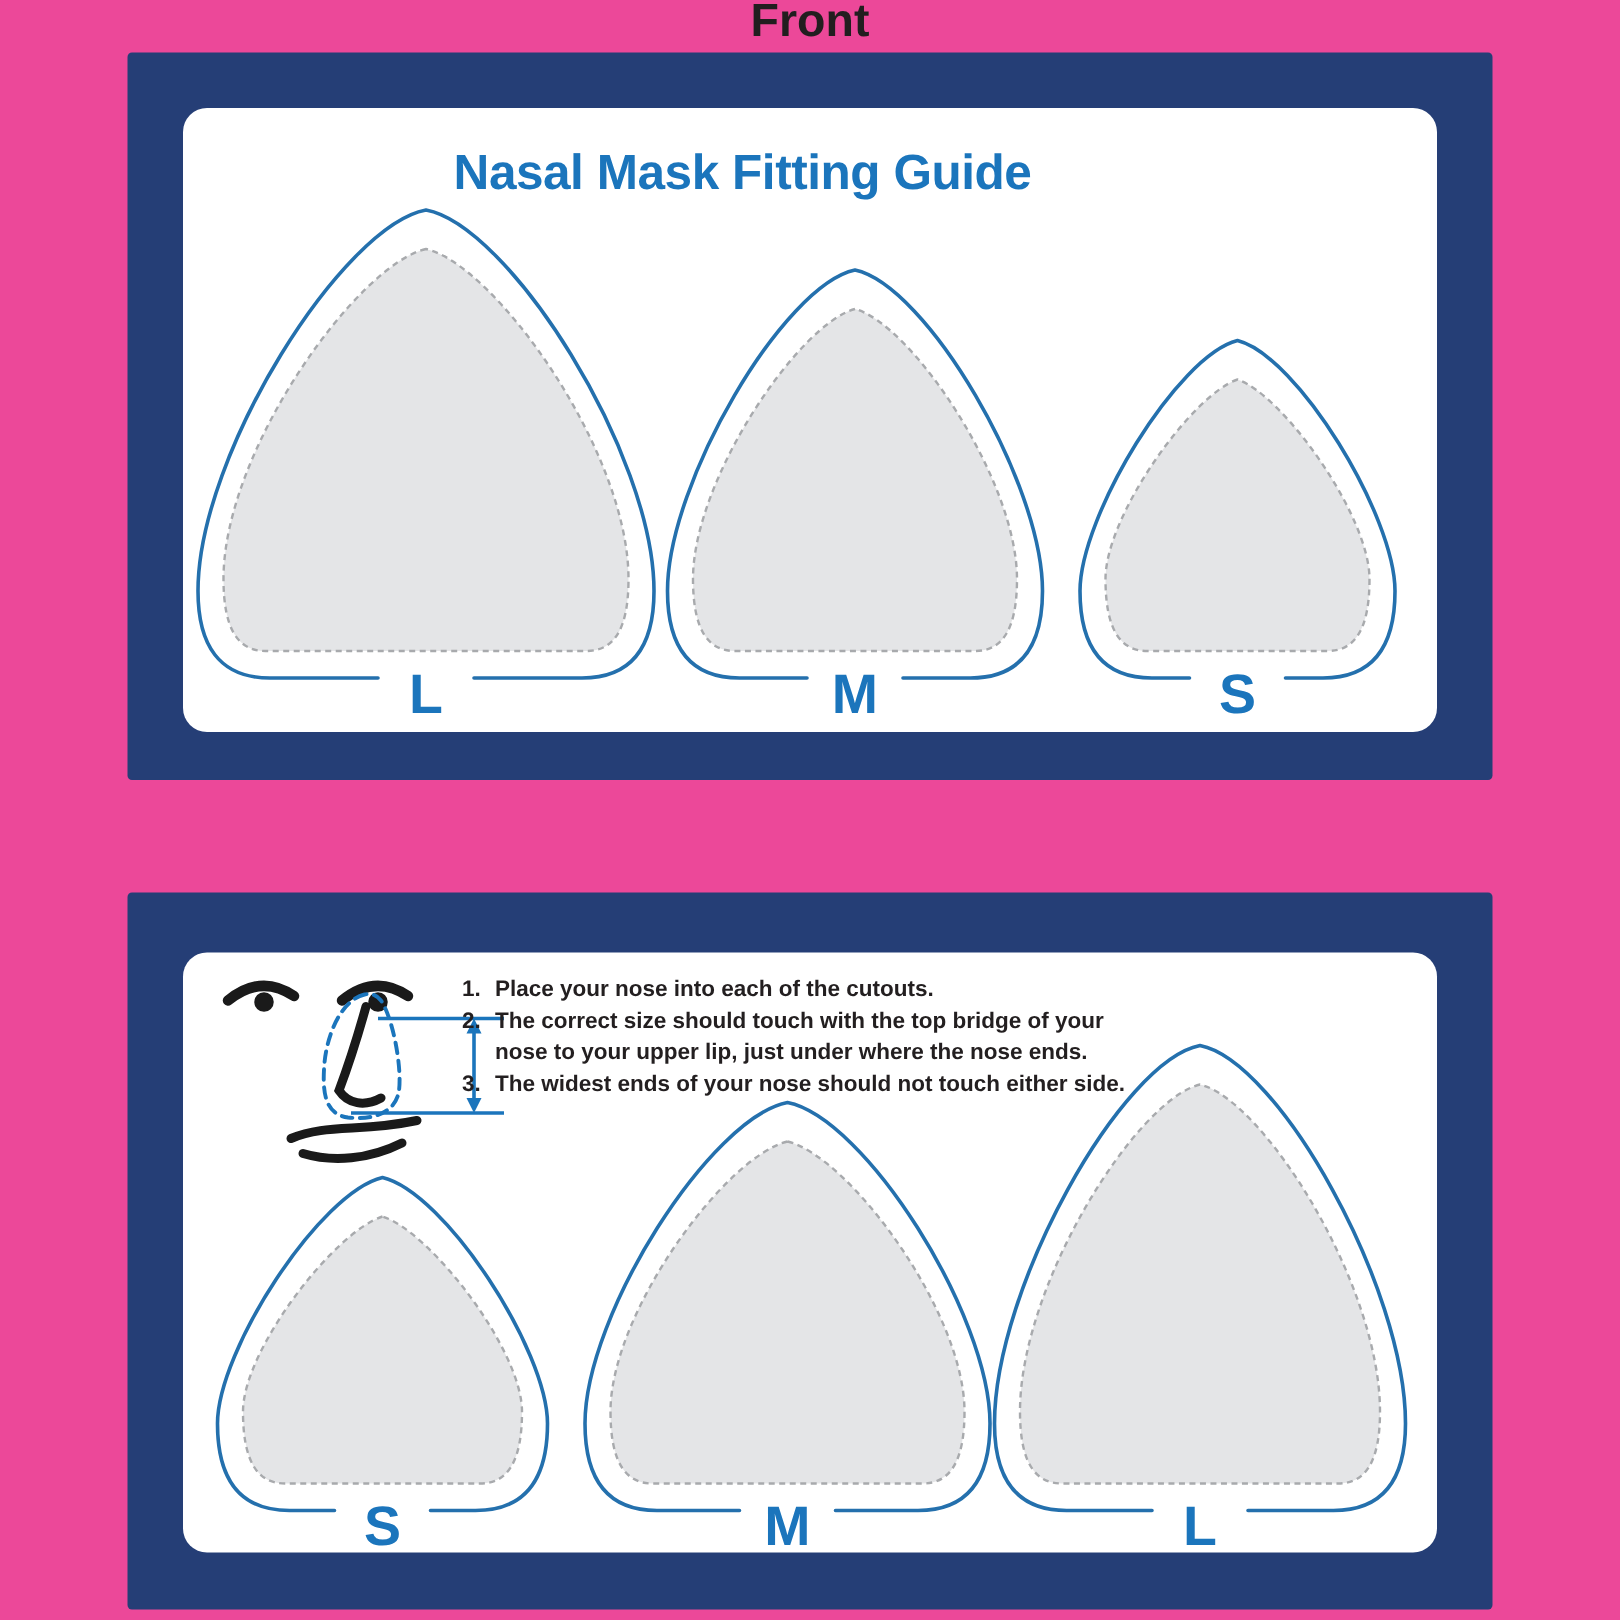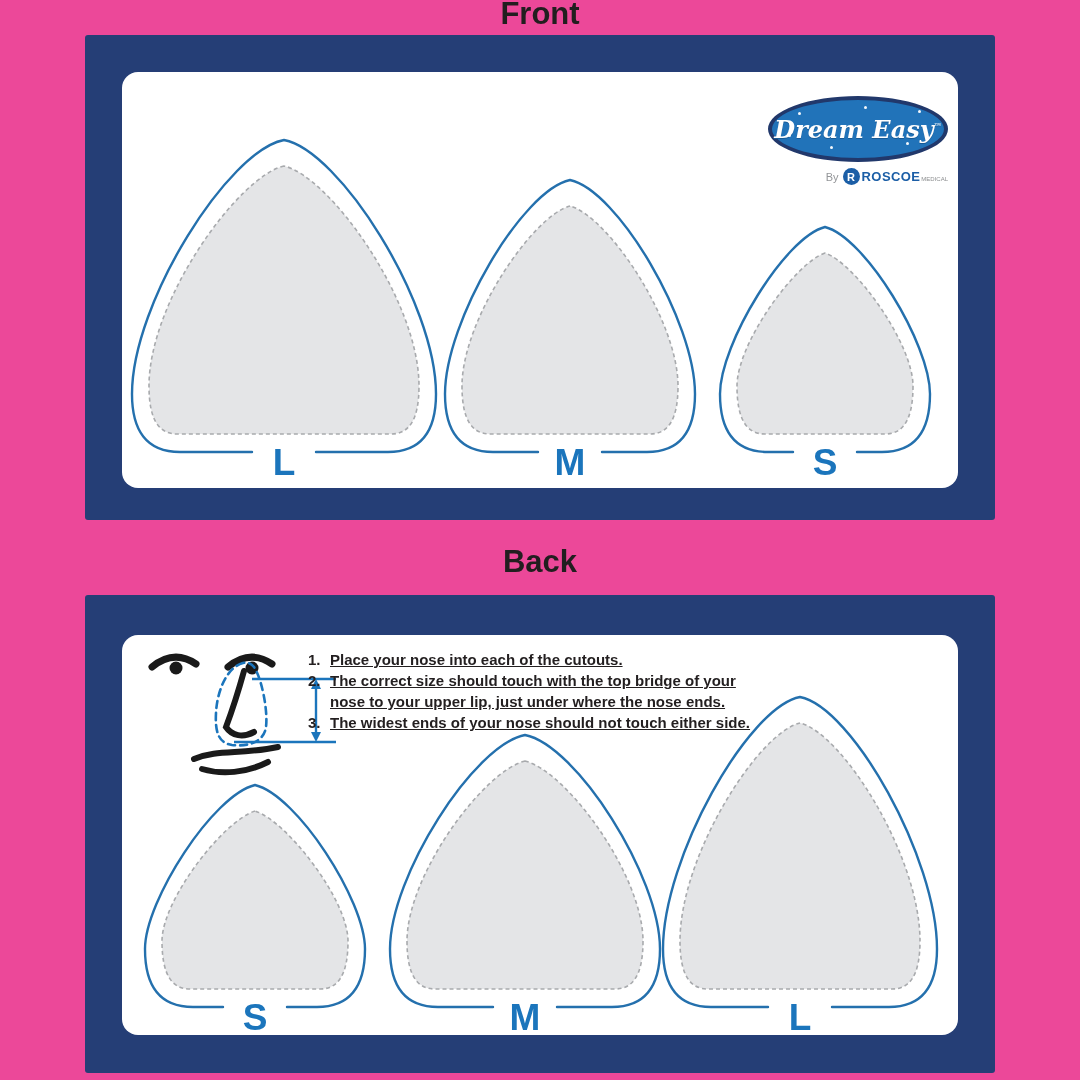--- a/index.html
+++ b/index.html
@@ -55,50 +55,34 @@
   .fd{fill:#1a1a1a;}
   .nose-dash{fill:none;stroke:#1b75bc;stroke-width:2.6;stroke-dasharray:7 5;stroke-linecap:round;}
   .fb{stroke:#1b75bc;stroke-width:2.4;}
   .fbf{fill:#1b75bc;}
 
   
   .instructions{position:absolute;left:186px;top:14px;width:452px;
         font-size:15px;font-weight:bold;color:#231f20;line-height:21px;}
   .instr-row{display:flex;}
   .instr-num{width:22px;flex:0 0 22px;}
-  .instr-text{flex:1;text-decoration:underline;}
+  .instr-text{flex:1;}
 </style>
 </head>
 <body>
 
 <div class="page">
 
   <div class="section-title front-title">Front</div>
 
   <div class="panel front-panel">
     <div class="card front-card">
 
-
-      <div class="logo">
-        <div class="oval">
-          <span class="star" style="left:26px;top:12px"></span>
-          <span class="star" style="left:146px;top:10px"></span>
-          <span class="star" style="left:58px;top:46px"></span>
-          <span class="star" style="left:134px;top:42px"></span>
-          <span class="star" style="left:92px;top:6px"></span>
-          <span class="star" style="left:16px;top:34px"></span>
-          <span class="brand"><i>Dream Easy</i><sup>™</sup></span>
-        </div>
-        <div class="byrow">
-          <span class="by">By</span>
-          <span class="rcircle">R</span>
-          <span class="rname">ROSCOE</span>
-          <span class="rmed">MEDICAL</span>
-        </div>
-      </div>
+      <div class="guide-title">Nasal Mask Fitting Guide</div>
+
 
       <svg class="noses" width="836" height="416" viewBox="0 0 836 416">
         <g>
             <path d="M 162 94
     C 117 104 27 228 27 314
     C 27 348 37 362 55 362
     L 269 362
     C 287 362 297 348 297 314
     C 297 228 207 104 162 94 Z" class="nose-inner"></path>
             <path d="M 130 380
@@ -140,21 +124,20 @@
     L 735 380" class="nose-outer"></path>
           </g>
       </svg>
 
       <span class="size-letter f-letter fl-0">L</span>
       <span class="size-letter f-letter fl-1">M</span>
       <span class="size-letter f-letter fl-2">S</span>
     </div>
   </div>
 
-  <div class="section-title back-title">Back</div>
 
   <div class="panel back-panel">
     <div class="card back-card">
 
       <svg class="face" width="200" height="145" viewBox="0 0 200 145">
         <path class="fk" d="M 12 24 Q 34 6 56 21"></path>
         <circle class="fd" cx="36" cy="25" r="6.5"></circle>
         <path class="fk" d="M 88 24 Q 110 6 132 21"></path>
         <circle class="fd" cx="112" cy="25" r="6.5"></circle>
         <path class="nose-dash" d="M 103 20 C 87 24 77 48 76 70 C 75 88 78 100 92 102 C 110 104 124 98 126 84 C 128 68 122 36 114 24 C 111 20 107 19 103 20 Z"></path>

